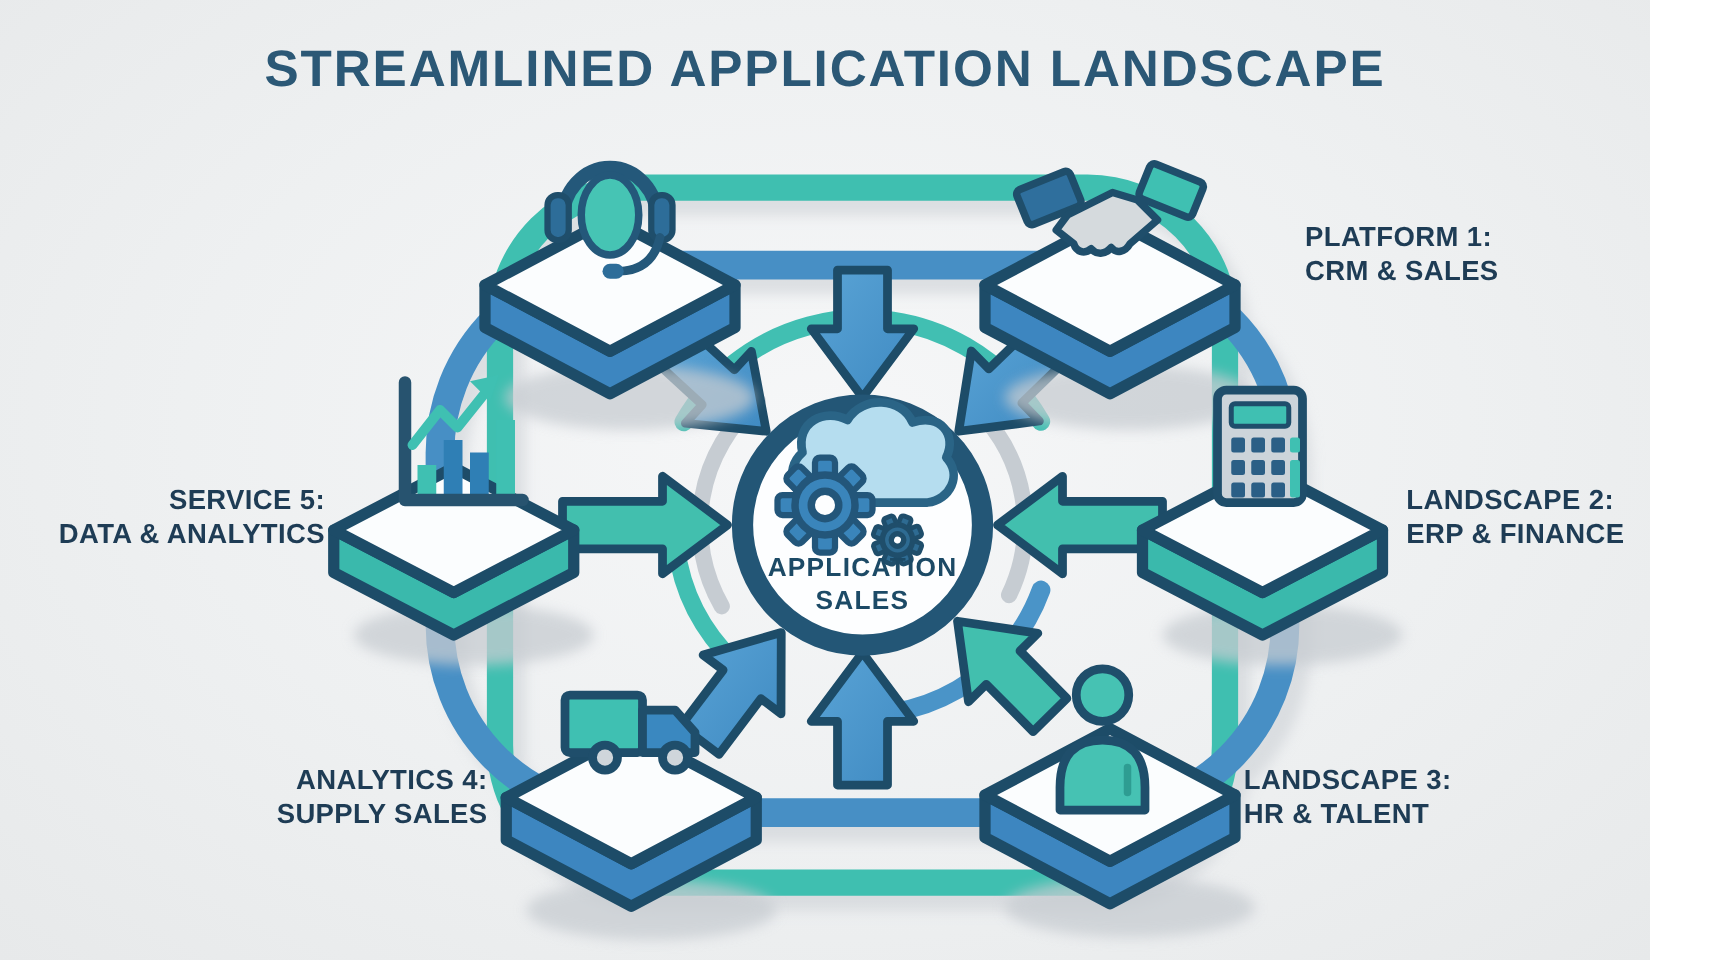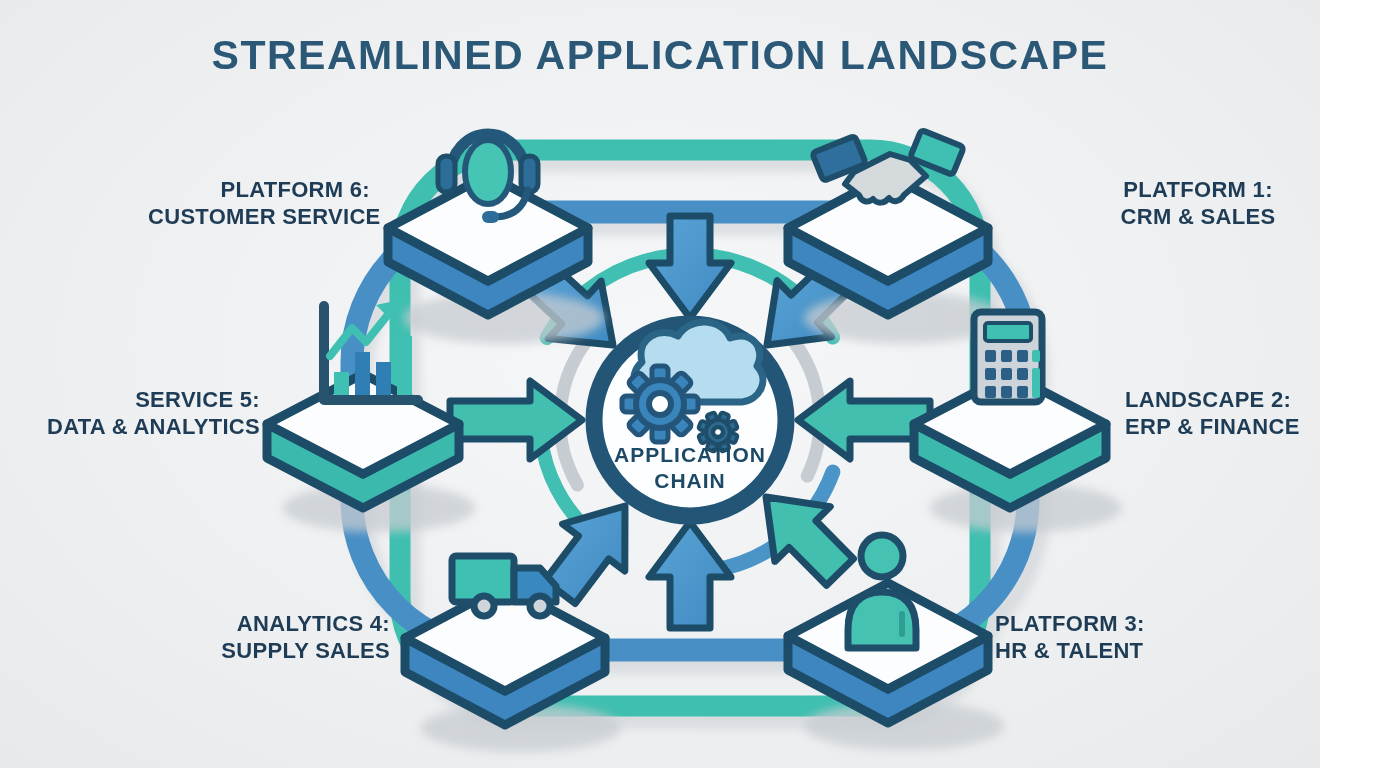--- a/index.html
+++ b/index.html
@@ -14,21 +14,21 @@
     top:32px;left:0;width:100%;text-align:center;
     font-size:41px;font-weight:700;letter-spacing:1.5px;color:#2b5876;
   }
   .plabel{
     font-size:22px;font-weight:700;line-height:27px;letter-spacing:.3px;color:#1e3c55;
   }
   .plabel div{white-space:nowrap;}
   .alignR{text-align:right;}
   .alignL{text-align:left;}
   #lbl-p6{left:148px;top:176px;width:222px;}
-  #lbl-p1{left:1068px;top:176px;width:260px;text-align:center;}
+  #lbl-p1{left:1044px;top:176px;width:260px;}
   #lbl-p5{left:38px;top:386px;width:222px;}
   #lbl-p2{left:1125px;top:386px;width:245px;}
   #lbl-p4{left:168px;top:610px;width:222px;}
   #lbl-p3{left:995px;top:610px;width:245px;}
   .core-label{
     left:572px;top:442px;width:236px;text-align:center;
     font-size:21px;font-weight:700;line-height:26px;letter-spacing:1px;color:#1c4a66;
   }
 </style>
 </head>
@@ -202,41 +202,37 @@
       <path d="M848,648 v-18 q0,-38 34,-38 q34,0 34,38 v18 z" fill="#46c2b3" stroke="#1f4e6b" stroke-width="7" stroke-linejoin="round"></path>
       <line x1="902" y1="614" x2="902" y2="634" stroke="#2e9d92" stroke-width="6" stroke-linecap="round"></line>
     </g>
   </g>
 </svg>
 
 <div class="overlay title">STREAMLINED APPLICATION LANDSCAPE</div>
 
 <div class="overlay core-label">
   <div>APPLICATION</div>
-  <div>CHAIN</div>
-</div>
-
-<div id="lbl-p6" class="overlay plabel alignR">
-  <div>PLATFORM 6:</div>
-  <div>CUSTOMER SERVICE</div>
-</div>
+  <div>SALES</div>
+</div>
+
 <div id="lbl-p1" class="overlay plabel alignL">
   <div>PLATFORM 1:</div>
   <div>CRM &amp; SALES</div>
 </div>
 <div id="lbl-p5" class="overlay plabel alignR">
   <div>SERVICE 5:</div>
   <div>DATA &amp; ANALYTICS</div>
 </div>
 <div id="lbl-p2" class="overlay plabel alignL">
   <div>LANDSCAPE 2:</div>
   <div>ERP &amp; FINANCE</div>
 </div>
 <div id="lbl-p4" class="overlay plabel alignR">
   <div>ANALYTICS 4:</div>
   <div>SUPPLY SALES</div>
 </div>
 <div id="lbl-p3" class="overlay plabel alignL">
-  <div>PLATFORM 3:</div>
+  <div>LANDSCAPE 3:</div>
   <div>HR &amp; TALENT</div>
 </div>
 
 </div>
 
 </body></html>

